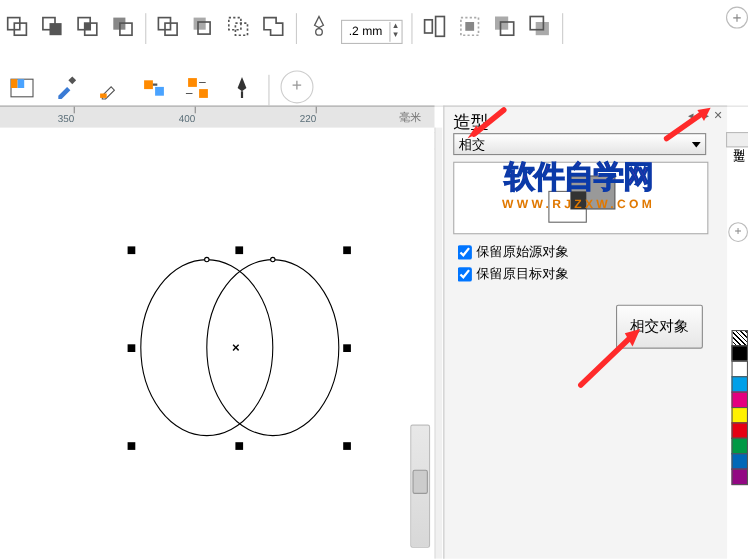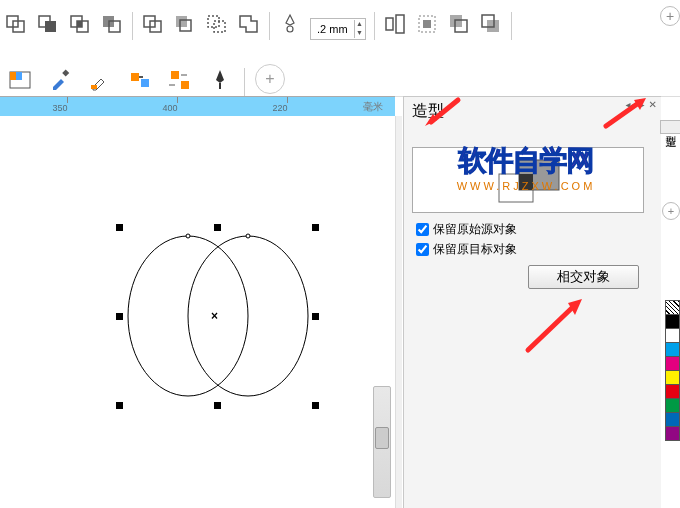--- a/index.html
+++ b/index.html
@@ -9,43 +9,43 @@
 .tb1{top:0;height:40px;width:680px;border-bottom:1px solid #ddd}
 .tb2{top:40px;height:56px;width:680px;border-bottom:1px solid #ddd}
 .icon-btn{width:28px;height:28px;margin:2px;display:flex;align-items:center;justify-content:center}
 .icon-btn svg{width:24px;height:24px}
 .sep{width:1px;height:28px;background:#ccc;margin:0 4px}
 .nud{display:flex;align-items:center;border:1px solid #bbb;height:20px;margin:0 4px}
 .nud span{padding:0 6px;font-size:11px}
 .nud .spin{display:flex;flex-direction:column}
 .nud .spin div{width:10px;height:9px;border-left:1px solid #bbb;font-size:7px;text-align:center;line-height:8px;color:#555}
 
-.ruler-h{position:absolute;left:0;top:96px;width:395px;height:20px;background:#7dd3fc;border-top:1px solid #aaa;border-bottom:1px solid #ccc}
+.ruler-h{position:absolute;left:0;top:96px;width:395px;height:20px;background:#e5e5e5;border-top:1px solid #aaa;border-bottom:1px solid #ccc}
 .tick{position:absolute;top:0;font-size:9px;color:#6e828c}
 .tick .line{width:1px;height:6px;background:#888;margin:0 auto}
 .tick .lbl{transform:translateX(-50%);position:relative;display:block;color:#5a6e78}
 .unit{position:absolute;right:4px;top:98px;font-size:10px;color:#777}
 .canvas{position:absolute;left:0;top:116px;width:395px;height:392px;background:#fff}
 .handle{position:absolute;width:7px;height:7px;background:#000}
 .center-x{position:absolute;font-weight:bold;font-size:12px}
 .vscroll{position:absolute;left:373px;top:270px;width:16px;height:110px;background:linear-gradient(#e8e8e8,#d8d8d8);border:1px solid #bbb;border-radius:2px}
 .vthumb{position:absolute;left:1px;width:12px;height:20px;top:40px;background:#ccc;border:1px solid #999;border-radius:2px}
 
 .docker{position:absolute;left:403px;top:96px;width:257px;height:412px;background:#f4f4f4;border-left:1px solid #c8c8c8;border-top:1px solid #c8c8c8}
 .dk-title{position:absolute;left:8px;top:4px;font-size:16px;color:#000}
 .dk-ctrls{position:absolute;right:4px;top:2px;display:flex;gap:4px;color:#666;font-size:10px}
 .dropdown{position:absolute;left:8px;top:24px;width:230px;height:20px;background:linear-gradient(#fff,#e4e4e4);border:1px solid #888;display:flex;align-items:center;justify-content:space-between;padding:0 4px;box-sizing:border-box}
 .dd-arrow{width:0;height:0;border-left:4px solid transparent;border-right:4px solid transparent;border-top:5px solid #000}
 .preview{position:absolute;left:8px;top:50px;width:230px;height:64px;background:#fff;border:1px solid #aaa}
 .watermark{position:absolute;left:8px;top:50px;width:230px;text-align:center;pointer-events:none}
 .wm1{font-size:28px;font-weight:900;color:#a21caf;letter-spacing:-1px;-webkit-text-stroke:1px #0a3aa8}
-.wm2{font-size:11px;color:#e07800;letter-spacing:3px;font-weight:normal}
+.wm2{font-size:11px;color:#e07800;letter-spacing:3px;font-weight:bold}
 .chk{position:absolute;left:12px;font-size:12px;display:flex;align-items:center;gap:4px}
 .chk input{margin:0}
-.action-btn{position:absolute;right:22px;top:168px;height:24px;padding:0 28px;background:linear-gradient(#fdfdfd,#e6e6e6);border:1px solid #8a8a8a;border-radius:2px}
+.action-btn{position:absolute;right:22px;top:180px;height:40px;padding:0 12px;background:linear-gradient(#fdfdfd,#e6e6e6);border:1px solid #8a8a8a;border-radius:2px}
 .tab-v{position:absolute;left:660px;top:120px;width:20px}
 .tab-v .tab{writing-mode:vertical-rl;background:#eee;border:1px solid #bbb;padding:6px 2px;font-size:11px;margin-bottom:2px;text-align:center}
 .plus-circ{position:absolute;left:662px;top:202px;width:16px;height:16px;border:1px solid #bbb;border-radius:50%;display:flex;align-items:center;justify-content:center;color:#888;font-size:11px}
 .plus-circ2{position:absolute;left:660px;top:6px;width:18px;height:18px;border:1px solid #bbb;border-radius:50%;display:flex;align-items:center;justify-content:center;color:#888;font-size:14px}
 .swatches{position:absolute;left:665px;top:300px;width:13px}
 .sw{width:13px;height:13px;border:1px solid #555;margin-bottom:-1px}
 .hatch{background:repeating-linear-gradient(45deg,#fff 0 2px,#000 2px 3px)}
 
 .arrow{position:absolute;pointer-events:none}
 .arrow svg{overflow:visible}
@@ -238,20 +238,24 @@
 </div>
 <div class="thin-scroll"></div>
 
 <div class="docker">
   <span class="dk-title">造型</span>
   <div class="dk-ctrls">
     <span>◂◂</span>
     <span>▸</span>
     <span>✕</span>
   </div>
+  <div class="dropdown">
+    <span>相交</span>
+    <div class="dd-arrow"></div>
+  </div>
   <div class="preview">
     <svg class="pvshape" style="left:80px;top:6px" width="80" height="54">
           <rect x="6" y="20" width="34" height="28" fill="none" stroke="#666"></rect>
           <rect x="26" y="6" width="40" height="30" fill="#999" stroke="#555"></rect>
           <rect x="26" y="20" width="14" height="16" fill="#333"></rect>
         </svg>
   </div>
   <label class="chk" style="top:124px">
     <input type="checkbox" checked="" style="">
     <span>保留原始源对象</span>

